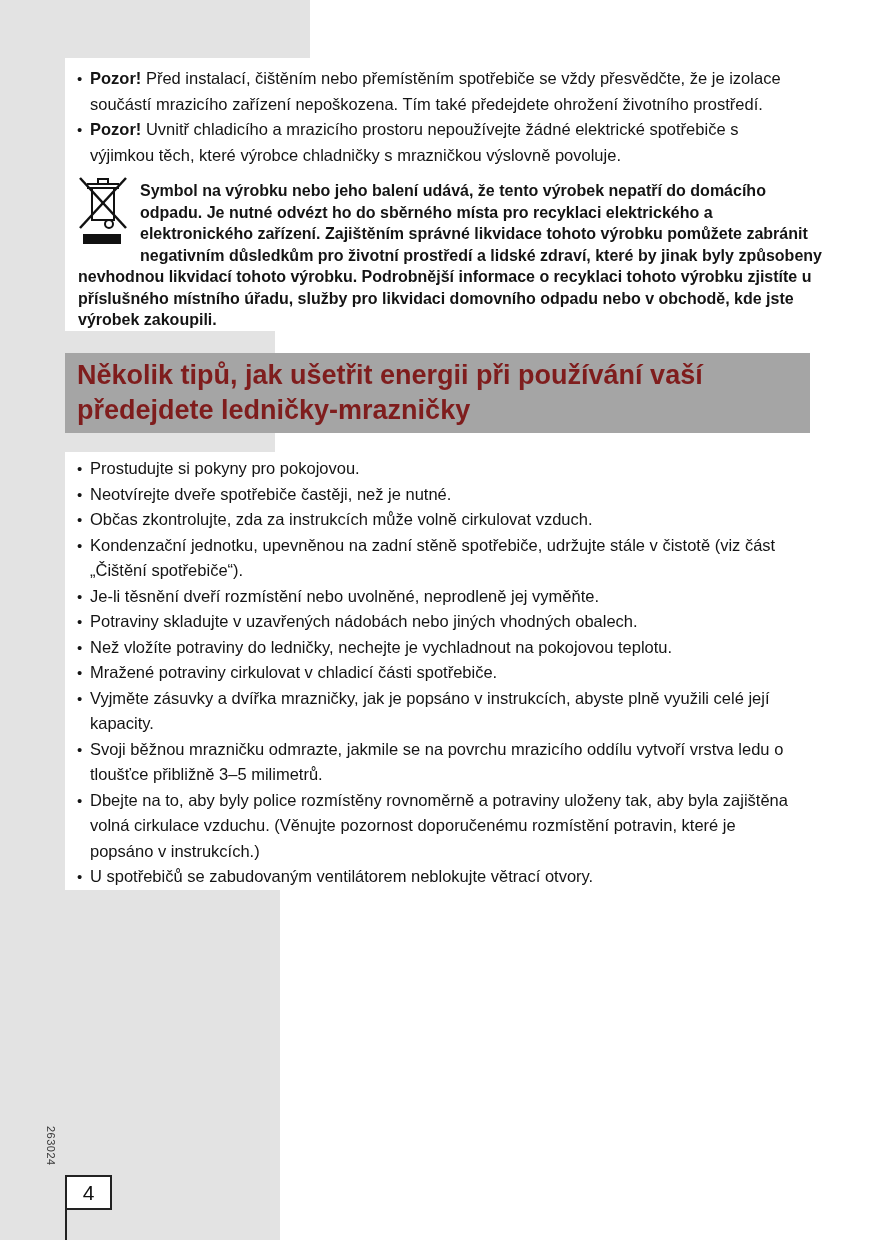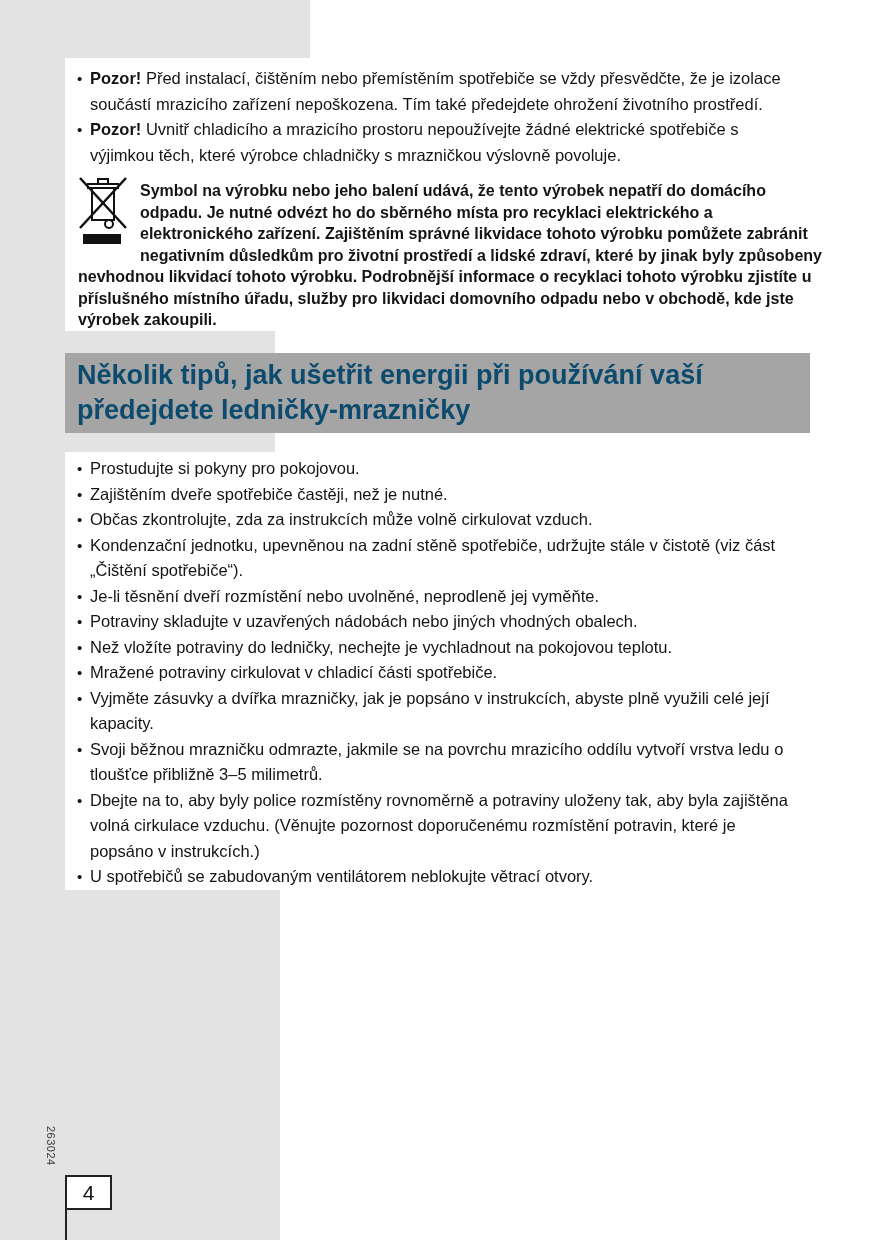--- a/index.html
+++ b/index.html
@@ -29,21 +29,21 @@
   #warnings{top:58px;font-size:16.5px;line-height:25.5px;}
   #warnings{padding-top:8px;}
   .bold{font-weight:bold;}
 
   #recycling{top:176px;font-size:16px;line-height:21.5px;font-weight:bold;padding-left:13px;}
   #weee-float{float:left;width:55px;height:88px;margin-right:7px;}
   #recycling p{margin:0;padding-top:4px;}
 
   #banner{
     position:absolute;left:65px;top:353px;width:745px;height:80px;
-    background:#a5a5a5;color:#0c4a6e;font-weight:bold;
+    background:#a5a5a5;color:#7f1d1d;font-weight:bold;
     font-size:27px;line-height:35px;
     box-sizing:border-box;padding:5px 0 0 12px;
   }
 
   #tips{top:452px;font-size:16.5px;line-height:25.5px;padding-top:4px;}
 
   #side-code{
     position:absolute;left:57px;top:1126px;
     font-size:11px;letter-spacing:0.5px;color:#3a3a3a;
     transform:rotate(90deg);transform-origin:top left;white-space:nowrap;
@@ -111,21 +111,21 @@
   </div>
 
   <div id="tips" class="block">
     <ul class="blist">
       <li>
           <span class="dot">•</span>
           <span class="btxt">Prostudujte si pokyny pro pokojovou.</span>
         </li>
       <li>
           <span class="dot">•</span>
-          <span class="btxt">Zajištěním dveře spotřebiče častěji, než je nutné.</span>
+          <span class="btxt">Neotvírejte dveře spotřebiče častěji, než je nutné.</span>
         </li>
       <li>
           <span class="dot">•</span>
           <span class="btxt">Občas zkontrolujte, zda za instrukcích může volně cirkulovat vzduch.</span>
         </li>
       <li>
           <span class="dot">•</span>
           <span class="btxt">Kondenzační jednotku, upevněnou na zadní stěně spotřebiče, udržujte stále v čistotě (viz část „Čištění spotřebiče“).</span>
         </li>
       <li>

